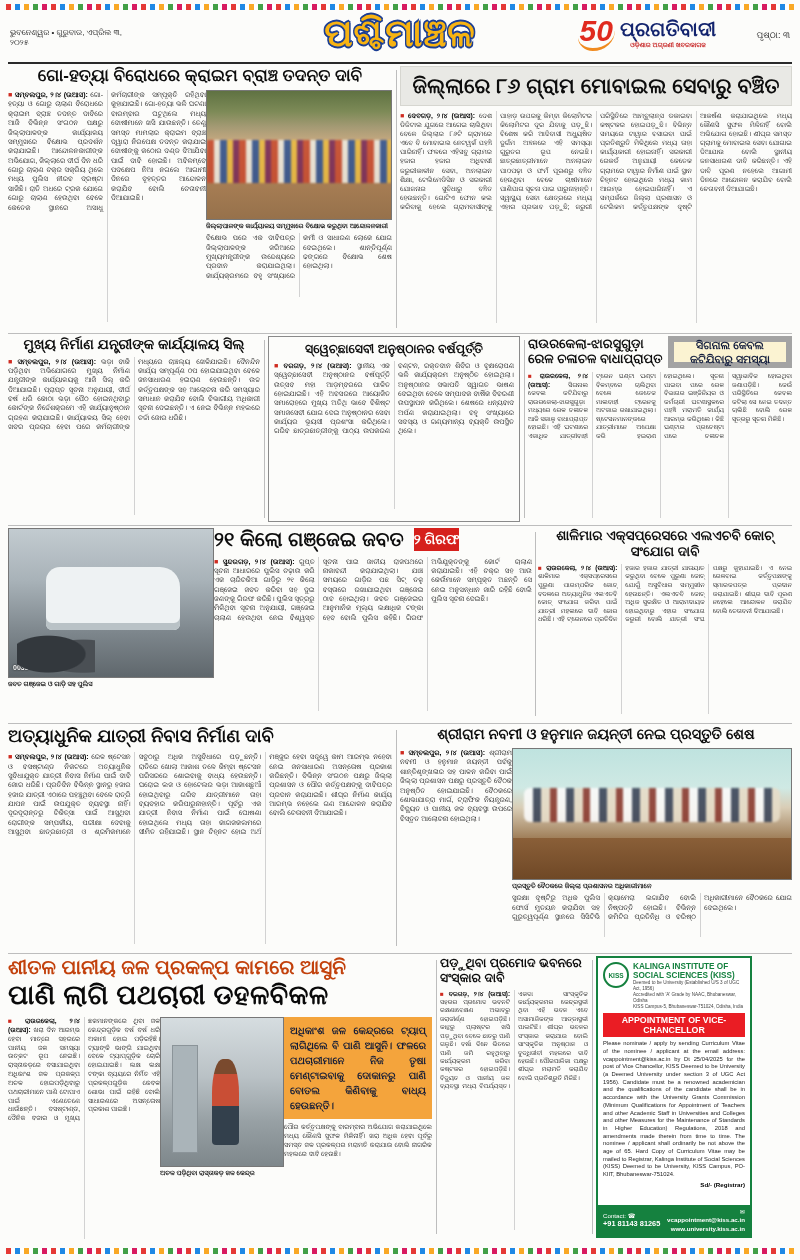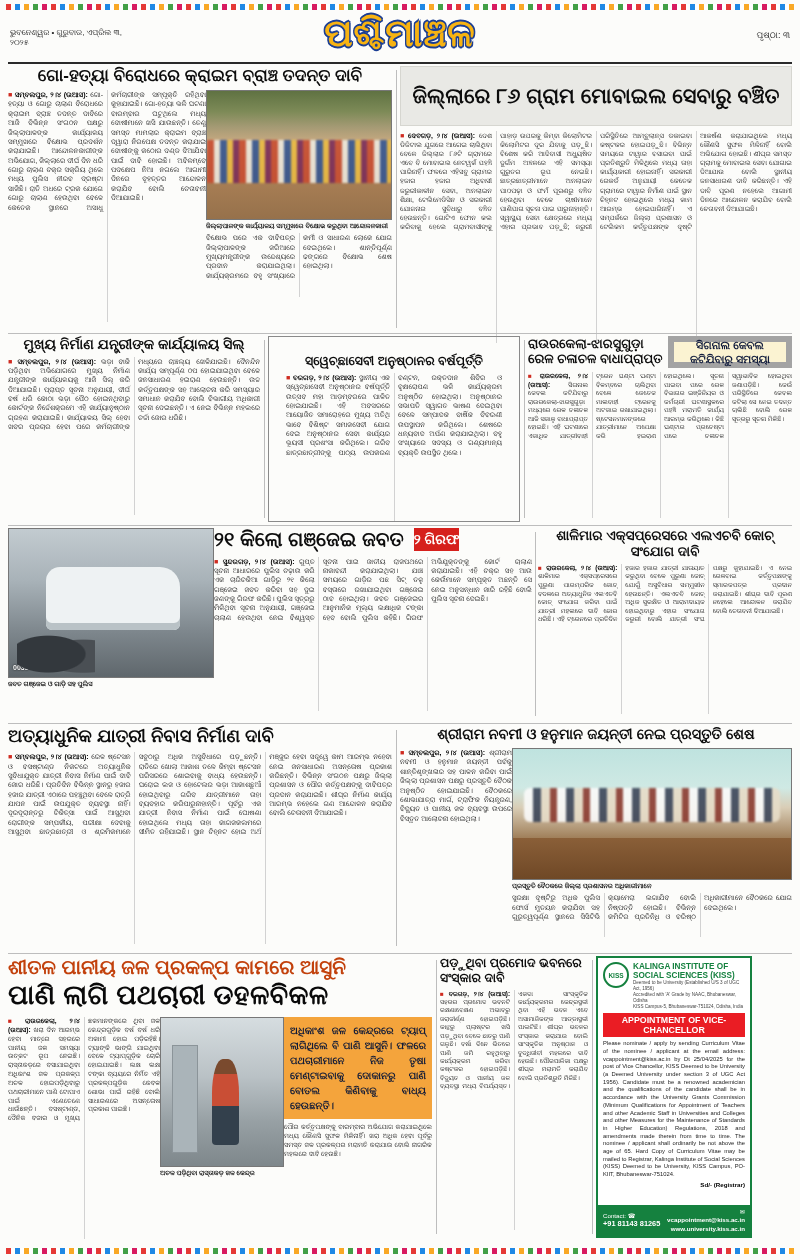--- a/index.html
+++ b/index.html
@@ -69,56 +69,63 @@
 </style>
 </head>
 <body>
 
 <div id="paper">
 
   <div class="stripe top"></div>
 
   <div class="m-date">ଭୁବନେଶ୍ୱର • ଗୁରୁବାର, ଏପ୍ରିଲ ୩, ୨୦୨୫</div>
   <div class="m-title">ପଶ୍ଚିମାଞ୍ଚଳ</div>
+  <div class="m-brand">
+    <span class="fifty">50</span>
+    <span>
+      <span class="bname">ପ୍ରଗତିବାଦୀ</span>
+      <span class="btag">ଓଡ଼ିଶାର ଅଗ୍ରଣୀ ଖବରକାଗଜ</span>
+    </span>
+  </div>
   <div class="m-page">ପୃଷ୍ଠା: ୩</div>
   <div class="mast-rule"></div>
 
   <div class="art" style="left:8px;top:66px;width:384px;height:264px">
     <div class="hl center" style="font-size:17px;margin-bottom:4px">ଗୋ-ହତ୍ୟା ବିରୋଧରେ କ୍ରାଇମ ବ୍ରାଞ୍ଚ ତଦନ୍ତ ଦାବି</div>
     <div class="row">
       <div class="body cols2" style="flex:1;height:232px">
         <span class="bullet">■</span><span class="dateline">ସମ୍ବଲପୁର, ୨।୪ (ଉଆସ):</span> <span>ଗୋ-ହତ୍ୟା ଓ ଗୋରୁ ଚାଲାଣ ବିରୋଧରେ କ୍ରାଇମ ବ୍ରାଞ୍ଚ ତଦନ୍ତ ଦାବିରେ ଆଜି ବିଭିନ୍ନ ସଂଗଠନ ପକ୍ଷରୁ ଜିଲ୍ଲାପାଳଙ୍କ କାର୍ଯ୍ୟାଳୟ ସମ୍ମୁଖରେ ବିକ୍ଷୋଭ ପ୍ରଦର୍ଶନ କରାଯାଇଛି। ଆନ୍ଦୋଳନକାରୀଙ୍କ ଅଭିଯୋଗ, ଜିଲ୍ଲାରେ ଦୀର୍ଘ ଦିନ ଧରି ଗୋରୁ ଚାଲାଣ ଚକ୍ର ସକ୍ରିୟ ଥିଲେ ମଧ୍ୟ ପୁଲିସ ନୀରବ ଦ୍ରଷ୍ଟା ସାଜିଛି। ରାତି ଅଧରେ ଟ୍ରକ ଯୋଗେ ଗୋରୁ ଚାଲାଣ ହେଉଥିବା ବେଳେ କେତେକ ସ୍ଥାନରେ ଅସାଧୁ କର୍ମଚାରୀଙ୍କ ସମ୍ପୃକ୍ତି ରହିଥିବା କୁହାଯାଇଛି। ଗୋ-ହତ୍ୟା ଭଳି ଘଟଣା ବାରମ୍ବାର ଘଟୁଥିଲେ ମଧ୍ୟ ଦୋଷୀମାନେ ଖସି ଯାଉଛନ୍ତି। ତେଣୁ ସମସ୍ତ ମାମଲାର କ୍ରାଇମ ବ୍ରାଞ୍ଚ ଦ୍ୱାରା ନିରପେକ୍ଷ ତଦନ୍ତ କରାଯାଇ ଦୋଷୀଙ୍କୁ କଠୋର ଦଣ୍ଡ ଦିଆଯିବା ପାଇଁ ଦାବି ହୋଇଛି। ଅବିଳମ୍ବେ ପଦକ୍ଷେପ ନିଆ ନଗଲେ ଆଗାମୀ ଦିନରେ ବୃହତ୍ତର ଆନ୍ଦୋଳନ କରାଯିବ ବୋଲି ଚେତାବନୀ ଦିଆଯାଇଛି।</span>
       </div>
       <div style="width:186px">
         <div class="photo photo-crowd" style="height:130px"></div>
         <div class="caption">ଜିଲ୍ଲାପାଳଙ୍କ କାର୍ଯ୍ୟାଳୟ ସମ୍ମୁଖରେ ବିକ୍ଷୋଭ କରୁଥିବା ଆନ୍ଦୋଳନକାରୀ</div>
         <div class="body cols2" style="height:64px"><span>ବିକ୍ଷୋଭ ପରେ ଏକ ଦାବିପତ୍ର ଜିଲ୍ଲାପାଳଙ୍କ ଜରିଆରେ ମୁଖ୍ୟମନ୍ତ୍ରୀଙ୍କ ଉଦ୍ଦେଶ୍ୟରେ ପ୍ରଦାନ କରାଯାଇଥିଲା। କାର୍ଯ୍ୟକ୍ରମରେ ବହୁ ସଂଖ୍ୟାରେ କର୍ମୀ ଓ ସାଧାରଣ ଲୋକେ ଯୋଗ ଦେଇଥିଲେ। ଶାନ୍ତିପୂର୍ଣ୍ଣ ଢଙ୍ଗରେ ବିକ୍ଷୋଭ ଶେଷ ହୋଇଥିଲା।</span></div>
       </div>
     </div>
   </div>
 
   <div class="art" style="left:400px;top:66px;width:392px;height:264px">
-    <div class="headbox" style="height:60px;margin-bottom:5px">
+    <div class="headbox" style="height:40px;margin-bottom:5px">
       <div class="hl center" style="font-size:21px">ଜିଲ୍ଲାରେ ୮୬ ଗ୍ରାମ ମୋବାଇଲ ସେବାରୁ ବଞ୍ଚିତ</div>
     </div>
     <div class="body cols4" style="height:212px;font-size:6.8px">
       <span class="bullet">■</span><span class="dateline">ଦେବଗଡ଼, ୨।୪ (ଉଆସ):</span> <span>ଦେଶ ଡିଜିଟାଲ ଯୁଗରେ ଆଗେଇ ଚାଲିଥିବା ବେଳେ ଜିଲ୍ଲାର ୮୬ଟି ଗ୍ରାମରେ ଏବେ ବି ମୋବାଇଲ ନେଟୱର୍କ ପହଞ୍ଚି ପାରିନାହିଁ। ଫଳରେ ଏହିସବୁ ଗ୍ରାମର ହଜାର ହଜାର ଅଧିବାସୀ ଜରୁରୀକାଳୀନ ସେବା, ଅନଲାଇନ ଶିକ୍ଷା, ଟେଲିମେଡିସିନ ଓ ସରକାରୀ ଯୋଜନାର ସୁବିଧାରୁ ବଞ୍ଚିତ ହେଉଛନ୍ତି। ଗୋଟିଏ ଫୋନ କଲ କରିବାକୁ ହେଲେ ଗ୍ରାମବାସୀଙ୍କୁ ପାହାଡ଼ ଉପରକୁ କିମ୍ବା କିଲୋମିଟର କିଲୋମିଟର ଦୂର ଯିବାକୁ ପଡ଼ୁଛି। ବିଶେଷ କରି ଆଦିବାସୀ ଅଧ୍ୟୁଷିତ ଦୁର୍ଗମ ଅଞ୍ଚଳରେ ଏହି ସମସ୍ୟା ଗୁରୁତର ରୂପ ନେଇଛି। ଛାତ୍ରଛାତ୍ରୀମାନେ ଅନଲାଇନ ପାଠପଢ଼ା ଓ ଫର୍ମ ପୂରଣରୁ ବଞ୍ଚିତ ହେଉଥିବା ବେଳେ ଚାଷୀମାନେ ପାଣିପାଗ ସୂଚନା ପାଇ ପାରୁନାହାନ୍ତି। ସ୍ୱାସ୍ଥ୍ୟ ସେବା କ୍ଷେତ୍ରରେ ମଧ୍ୟ ଏହାର ପ୍ରଭାବ ପଡ଼ୁଛି; ଜରୁରୀ ପରିସ୍ଥିତିରେ ଆମ୍ବୁଲାନ୍ସ ଡକାଇବା କଷ୍ଟକର ହୋଇପଡ଼ୁଛି। ବିଭିନ୍ନ ସମୟରେ ଟାୱାର ବସାଇବା ପାଇଁ ପ୍ରତିଶ୍ରୁତି ମିଳିଥିଲେ ମଧ୍ୟ ତାହା କାର୍ଯ୍ୟକାରୀ ହୋଇନାହିଁ। ସରକାରୀ ରେକର୍ଡ ଅନୁଯାୟୀ କେତେକ ଗ୍ରାମରେ ଟାୱାର ନିର୍ମାଣ ପାଇଁ ସ୍ଥାନ ଚିହ୍ନଟ ହୋଇଥିଲେ ମଧ୍ୟ କାମ ଆରମ୍ଭ ହୋଇପାରିନାହିଁ। ଏ ସମ୍ପର୍କରେ ଜିଲ୍ଲା ପ୍ରଶାସନ ଓ ଟେଲିକମ କର୍ତ୍ତୃପକ୍ଷଙ୍କ ଦୃଷ୍ଟି ଆକର୍ଷଣ କରାଯାଇଥିଲେ ମଧ୍ୟ କୌଣସି ସୁଫଳ ମିଳିନାହିଁ ବୋଲି ଅଭିଯୋଗ ହୋଇଛି। ଶୀଘ୍ର ସମସ୍ତ ଗ୍ରାମକୁ ମୋବାଇଲ ସେବା ଯୋଗାଇ ଦିଆଯାଉ ବୋଲି ସ୍ଥାନୀୟ ଜନସାଧାରଣ ଦାବି କରିଛନ୍ତି। ଏହି ଦାବି ପୂରଣ ନହେଲେ ଆଗାମୀ ଦିନରେ ଆନ୍ଦୋଳନ କରାଯିବ ବୋଲି ଚେତାବନୀ ଦିଆଯାଇଛି।</span>
     </div>
   </div>
 
   <div class="hline" style="top:333px"></div>
 
   <div class="art" style="left:8px;top:336px;width:252px;height:186px">
     <div class="hl center" style="font-size:14px;margin-bottom:4px">ମୁଖ୍ୟ ନିର୍ମାଣ ଯନ୍ତ୍ରୀଙ୍କ କାର୍ଯ୍ୟାଳୟ ସିଲ୍</div>
     <div class="body cols2" style="height:158px">
       <span class="bullet">■</span><span class="dateline">ସମ୍ବଲପୁର, ୨।୪ (ଉଆସ):</span> <span>ଭଡ଼ା ବାକି ପଡ଼ିଥିବା ଅଭିଯୋଗରେ ମୁଖ୍ୟ ନିର୍ମାଣ ଯନ୍ତ୍ରୀଙ୍କ କାର୍ଯ୍ୟାଳୟକୁ ଆଜି ସିଲ୍ କରି ଦିଆଯାଇଛି। ପ୍ରାପ୍ତ ସୂଚନା ଅନୁଯାୟୀ, ଦୀର୍ଘ ବର୍ଷ ଧରି କୋଠା ଭଡ଼ା ପୈଠ ହୋଇନଥିବାରୁ କୋର୍ଟଙ୍କ ନିର୍ଦ୍ଦେଶକ୍ରମେ ଏହି କାର୍ଯ୍ୟାନୁଷ୍ଠାନ ଗ୍ରହଣ କରାଯାଇଛି। କାର୍ଯ୍ୟାଳୟ ସିଲ୍ ହେବା ଖବର ପ୍ରଚାର ହେବା ପରେ କର୍ମଚାରୀଙ୍କ ମଧ୍ୟରେ ଚାଞ୍ଚଲ୍ୟ ଖେଳିଯାଇଛି। ଦୈନନ୍ଦିନ କାର୍ଯ୍ୟ ସମ୍ପୂର୍ଣ୍ଣ ଠପ ହୋଇଯାଇଥିବା ବେଳେ ଜନସାଧାରଣ ହଇରାଣ ହେଉଛନ୍ତି। ଉଚ୍ଚ କର୍ତ୍ତୃପକ୍ଷଙ୍କ ସହ ଆଲୋଚନା କରି ସମସ୍ୟାର ସମାଧାନ କରାଯିବ ବୋଲି ବିଭାଗୀୟ ଅଧିକାରୀ ସୂଚନା ଦେଇଛନ୍ତି। ଏ ନେଇ ବିଭିନ୍ନ ମହଲରେ ଚର୍ଚ୍ଚା ଜୋର ଧରିଛି।</span>
     </div>
   </div>
 
-  <div class="art" style="left:268px;top:336px;width:252px;height:186px;border:1px solid #8a8a8a;padding:17px">
+  <div class="art" style="left:268px;top:336px;width:252px;height:186px;border:1px solid #8a8a8a;padding:5px">
     <div class="hl center" style="font-size:12.5px;margin-bottom:4px">ସ୍ୱେଚ୍ଛାସେବୀ ଅନୁଷ୍ଠାନର ବର୍ଷପୂର୍ତ୍ତି</div>
     <div class="body cols2" style="height:148px">
       <span class="bullet">■</span><span class="dateline">ବରଗଡ଼, ୨।୪ (ଉଆସ):</span> <span>ସ୍ଥାନୀୟ ଏକ ସ୍ୱେଚ୍ଛାସେବୀ ଅନୁଷ୍ଠାନର ବର୍ଷପୂର୍ତ୍ତି ଉତ୍ସବ ମହା ଆଡ଼ମ୍ବରରେ ପାଳିତ ହୋଇଯାଇଛି। ଏହି ଅବସରରେ ଆୟୋଜିତ ସମାରୋହରେ ମୁଖ୍ୟ ଅତିଥି ଭାବେ ବିଶିଷ୍ଟ ସମାଜସେବୀ ଯୋଗ ଦେଇ ଅନୁଷ୍ଠାନର ସେବା କାର୍ଯ୍ୟର ଭୂୟସୀ ପ୍ରଶଂସା କରିଥିଲେ। ଗରିବ ଛାତ୍ରଛାତ୍ରୀଙ୍କୁ ପାଠ୍ୟ ଉପକରଣ ବଣ୍ଟନ, ରକ୍ତଦାନ ଶିବିର ଓ ବୃକ୍ଷରୋପଣ ଭଳି କାର୍ଯ୍ୟକ୍ରମ ଅନୁଷ୍ଠିତ ହୋଇଥିଲା। ଅନୁଷ୍ଠାନର ସଭାପତି ସ୍ୱାଗତ ଭାଷଣ ଦେଇଥିବା ବେଳେ ସମ୍ପାଦକ ବାର୍ଷିକ ବିବରଣୀ ଉପସ୍ଥାପନ କରିଥିଲେ। ଶେଷରେ ଧନ୍ୟବାଦ ଅର୍ପଣ କରାଯାଇଥିଲା। ବହୁ ସଂଖ୍ୟାରେ ସଦସ୍ୟ ଓ ଗଣ୍ୟମାନ୍ୟ ବ୍ୟକ୍ତି ଉପସ୍ଥିତ ଥିଲେ।</span>
     </div>
   </div>
 
   <div class="art" style="left:528px;top:336px;width:264px;height:186px">
     <div class="row" style="margin-bottom:4px">
       <div class="hl" style="font-size:13px;width:140px">ରାଉରକେଲା-ଝାରସୁଗୁଡ଼ା ରେଳ ଚଳାଚଳ ବାଧାପ୍ରାପ୍ତ</div>
       <div class="sidebox" style="flex:1;height:32px">ସିଗନାଲ କେବଲ କଟିଯିବାରୁ ସମସ୍ୟା</div>

